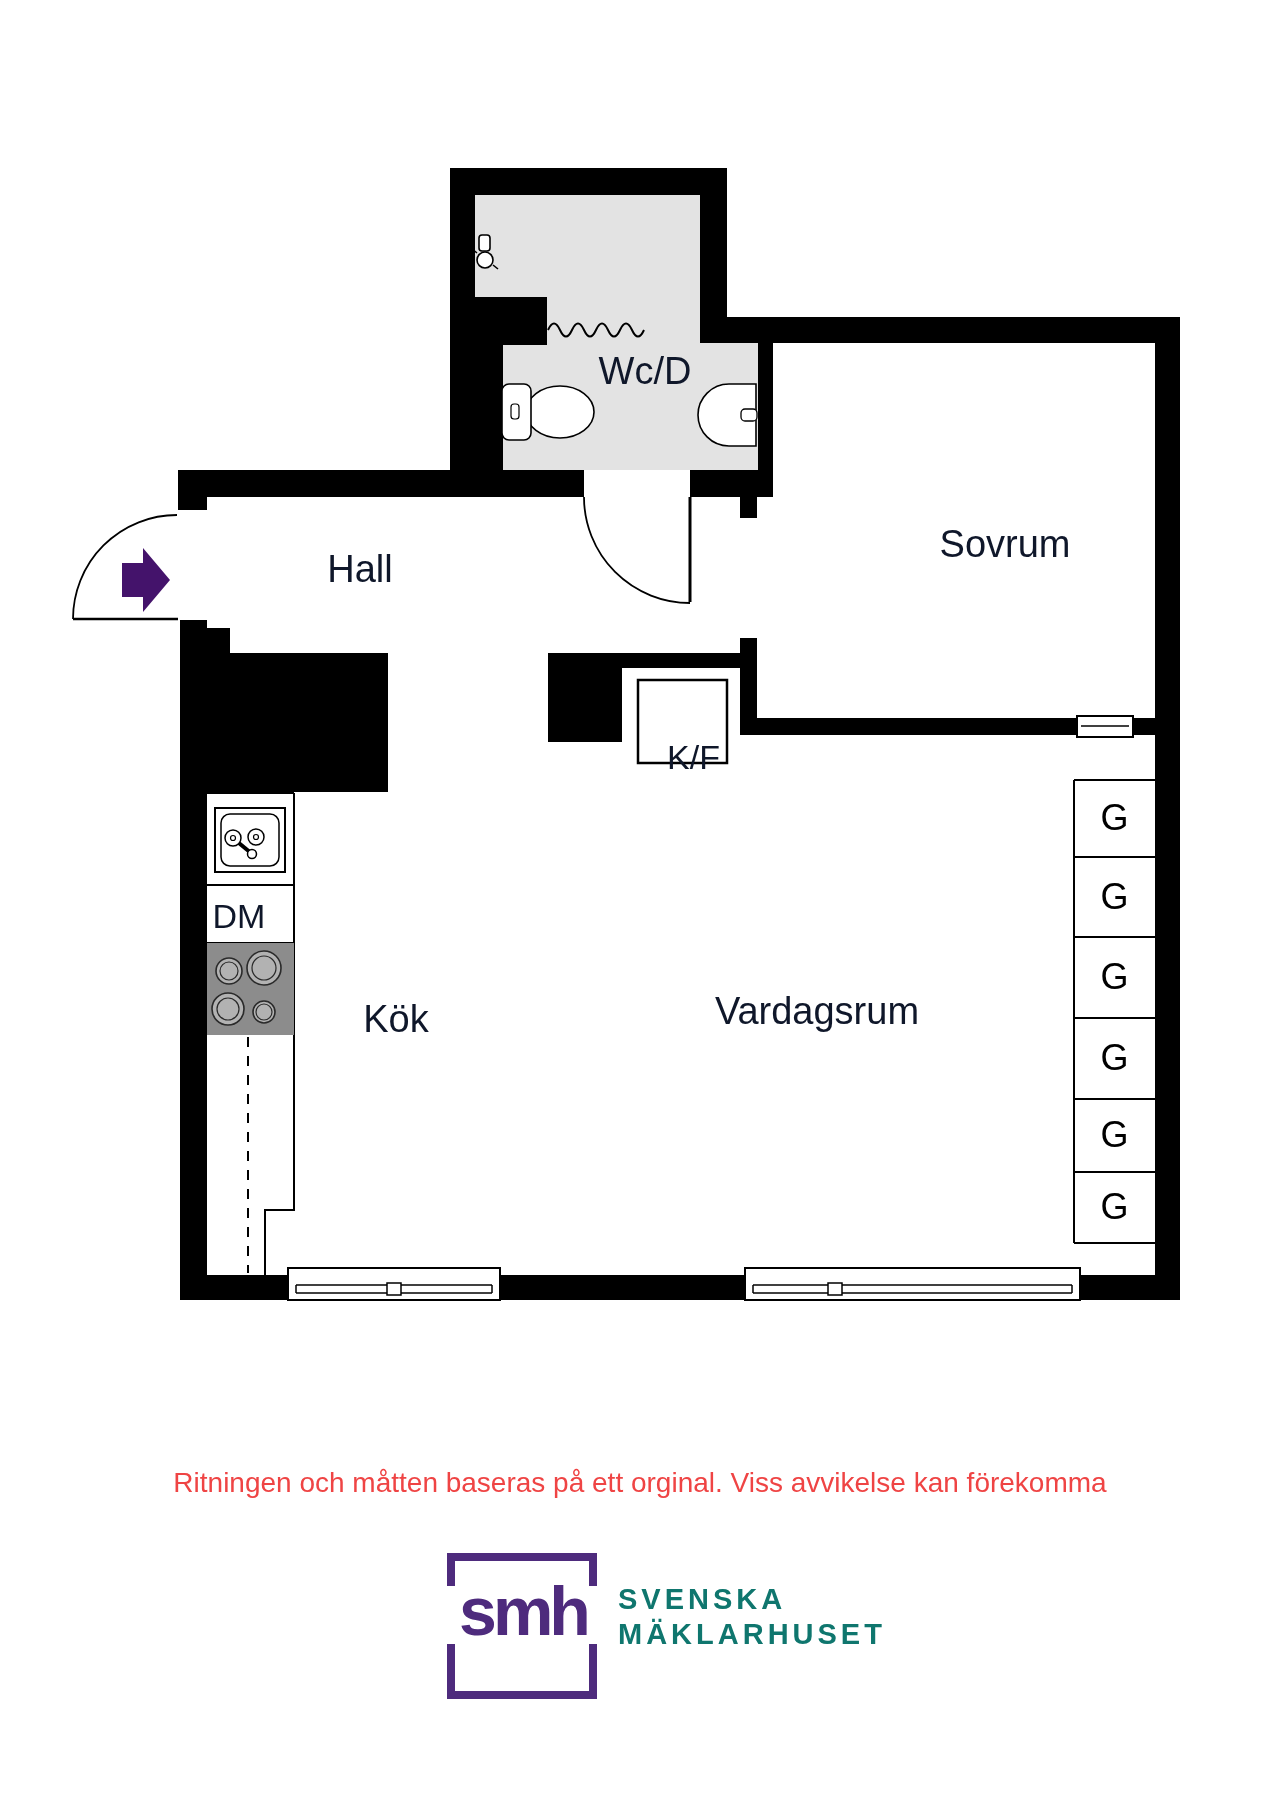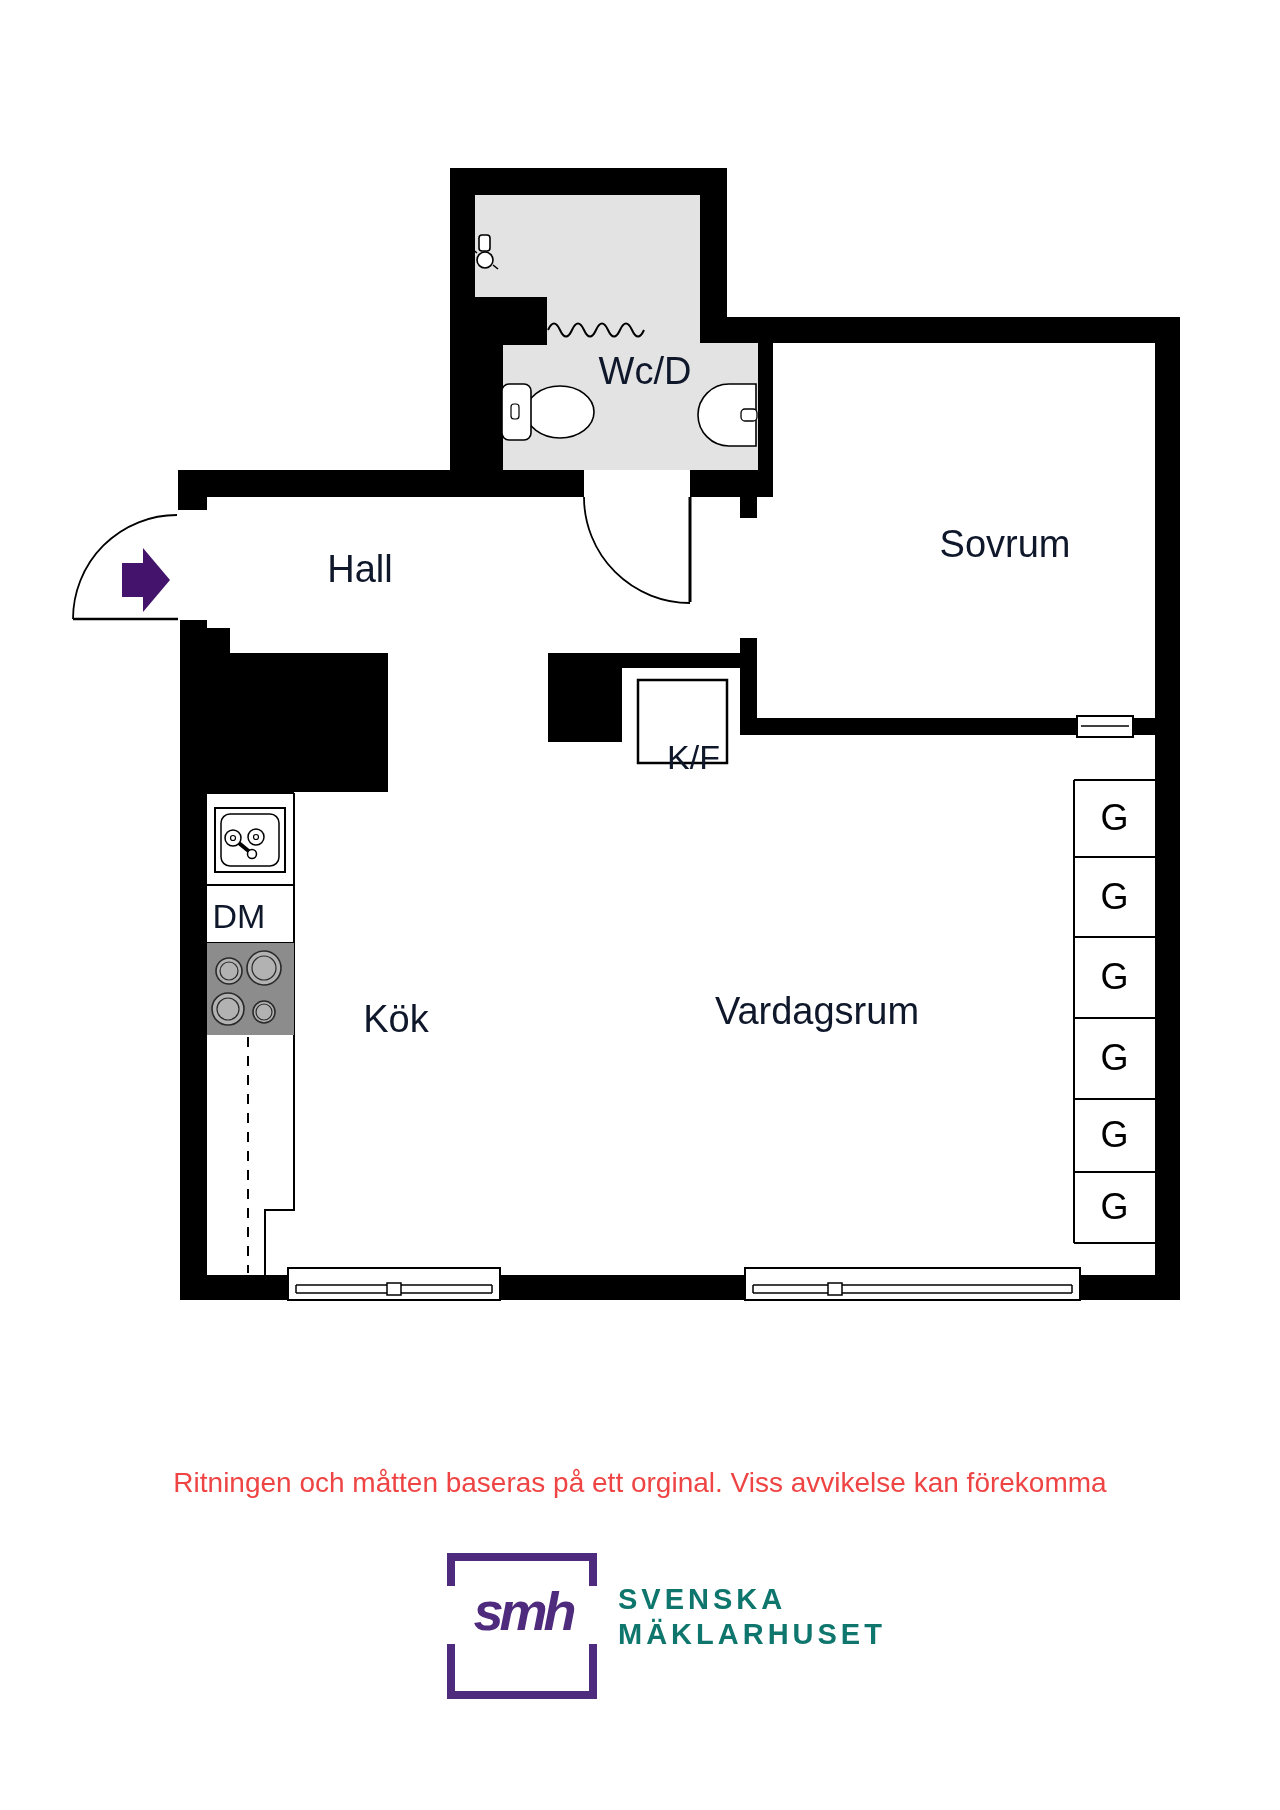--- a/index.html
+++ b/index.html
@@ -5,21 +5,21 @@
   html,body{margin:0;padding:0;background:#ffffff;}
   body{width:1280px;height:1810px;position:relative;font-family:"Liberation Sans",sans-serif;}
   #plan{position:absolute;left:0;top:0;width:1280px;height:1810px;}
   .lbl{position:absolute;color:#0f172a;text-align:center;white-space:nowrap;}
   .room{font-size:38px;line-height:42px;}
   .small{font-size:34px;line-height:38px;}
   .g{position:absolute;left:1074px;width:81px;text-align:center;font-size:36px;line-height:40px;color:#000;}
   #disclaimer{position:absolute;left:0;top:1467px;width:1280px;text-align:center;font-size:28px;line-height:32px;color:#ef4444;}
   #logo-box{position:absolute;left:447px;top:1553px;width:134px;height:130px;border:8px solid #4e2b7d;}
   #logo-monogram{position:absolute;left:438px;top:1586px;width:170px;height:58px;background:#ffffff;text-align:center;
-    font-size:54px;line-height:50px;font-weight:bold;letter-spacing:-4px;color:#4e2b7d;overflow:visible;font-style:italic;}
+    font-size:68px;line-height:50px;font-weight:bold;letter-spacing:-4px;color:#4e2b7d;overflow:visible;}
   #brand{position:absolute;left:618px;top:1585px;color:#0f766e;}
   .brand-line{font-size:29px;line-height:29px;font-weight:600;letter-spacing:4px;margin-bottom:6px;white-space:nowrap;}
 </style>
 </head>
 <body>
 
 <svg id="plan" viewBox="0 0 1280 1810" xmlns="http://www.w3.org/2000/svg">
 
   <polygon fill="#e3e3e3" points="475,195 700,195 700,340 758,340 758,470 503,470 503,345 547,345 547,297 475,297"></polygon>
 

